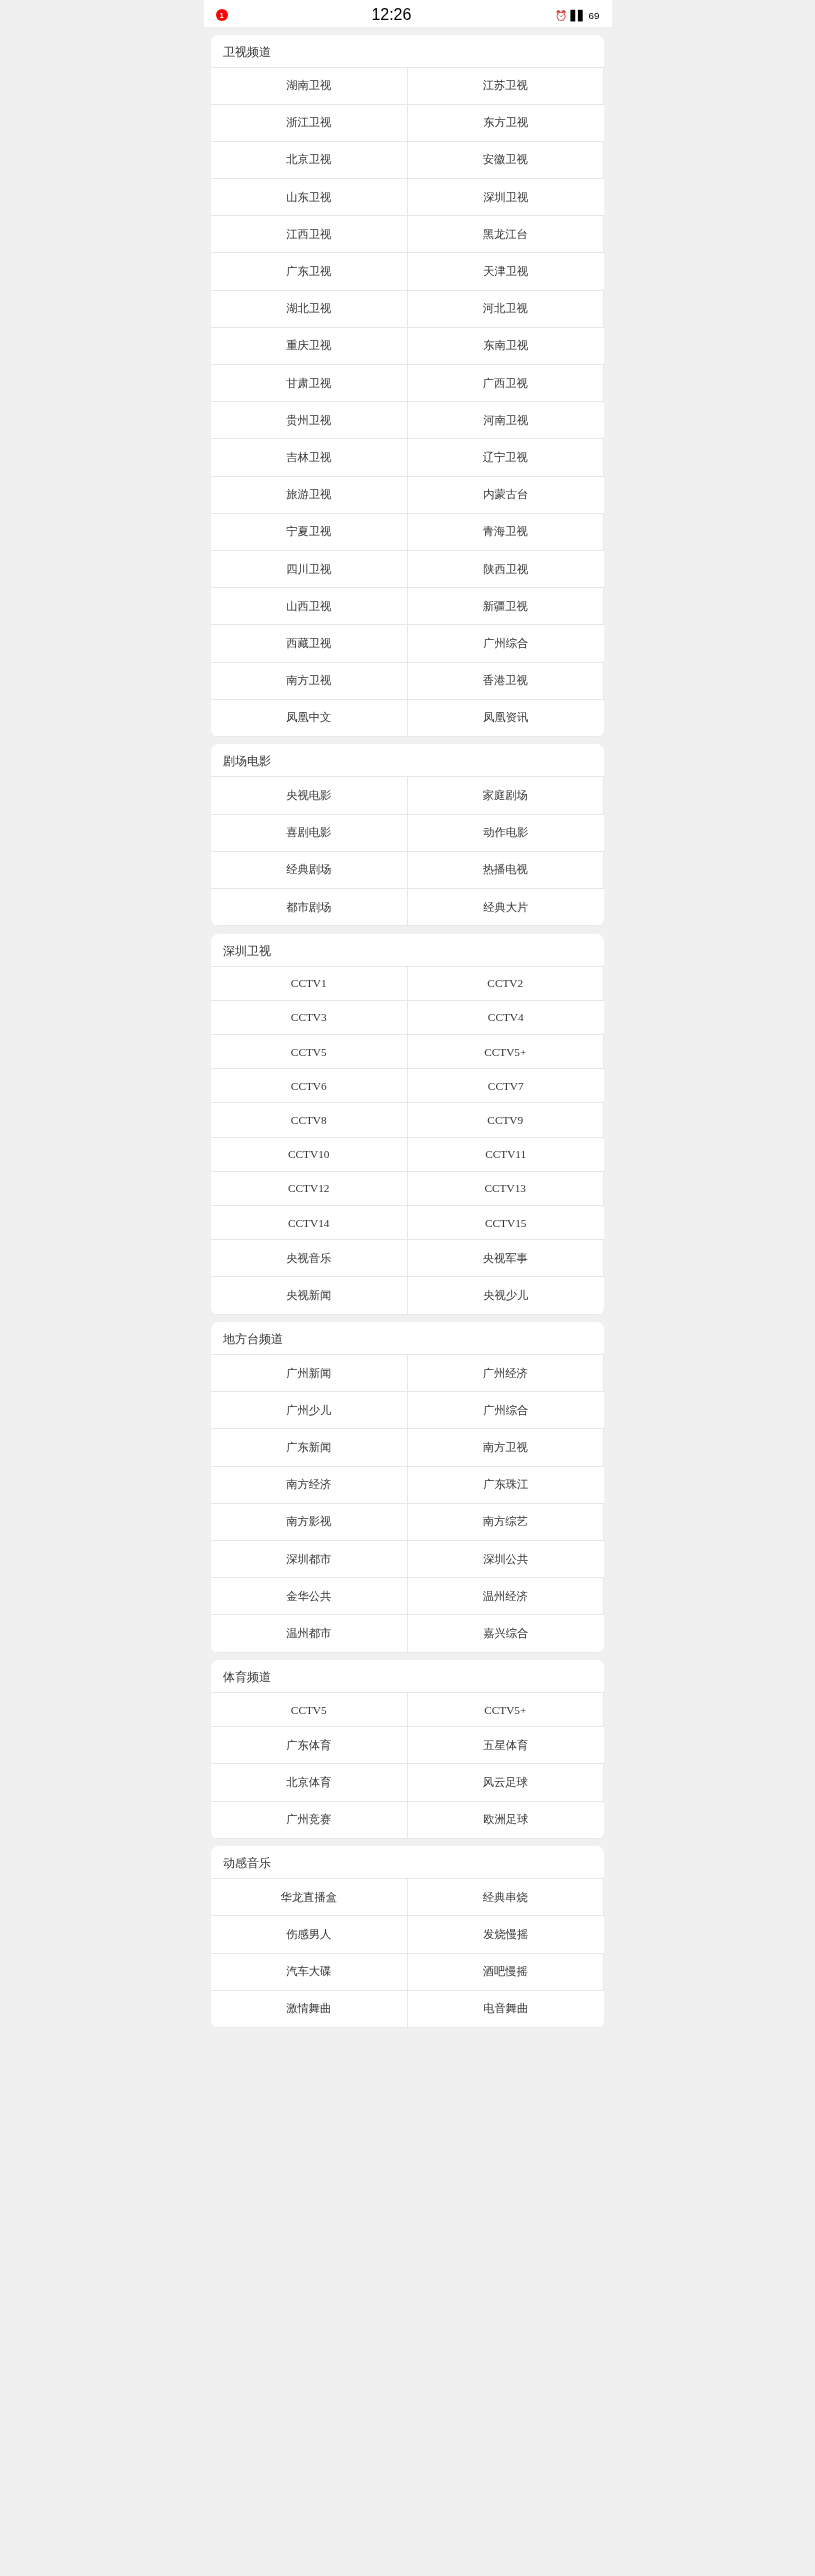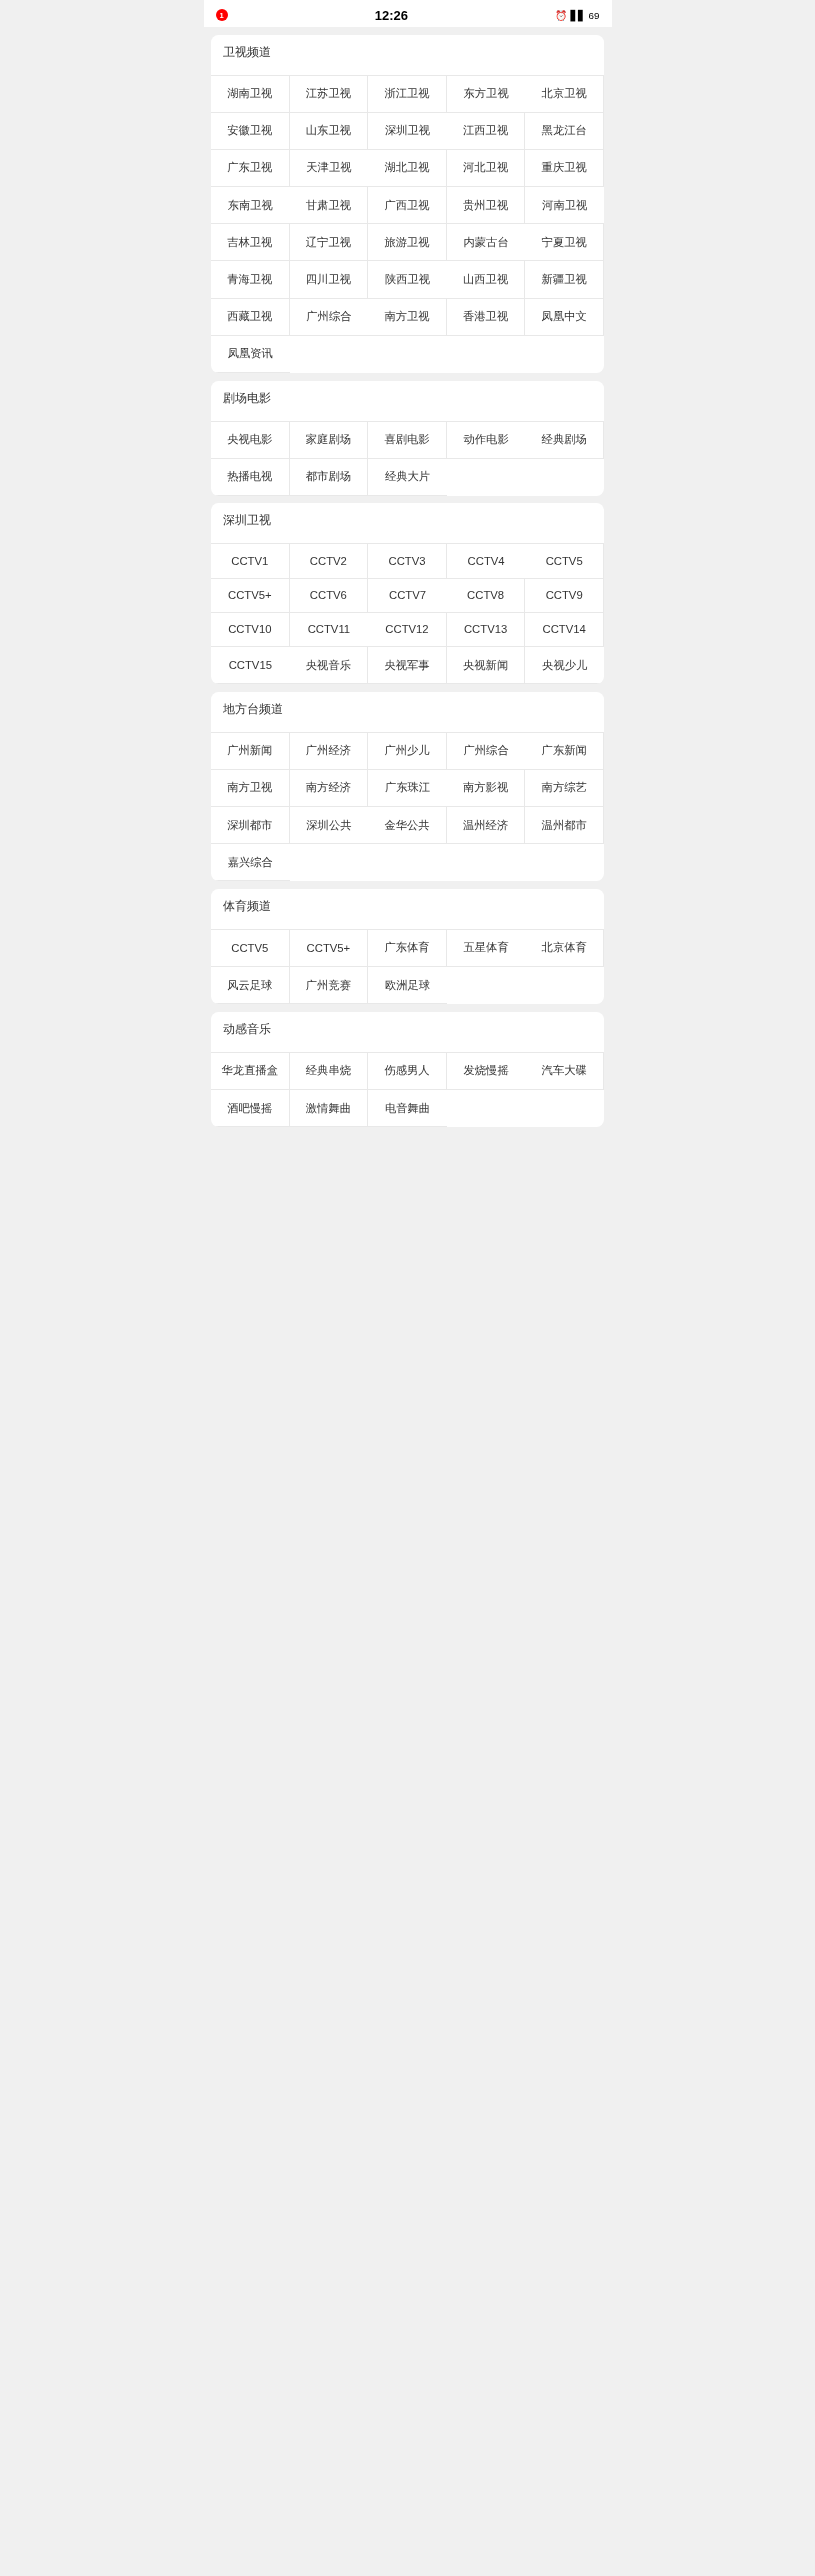--- a/index.html
+++ b/index.html
@@ -13,47 +13,48 @@
     .status-bar {
       background: #fff;
       display: flex;
       align-items: center;
       justify-content: space-between;
       padding: 6px 12px 3px;
       font-size: 10.6px;
       height: 27px;
     }
     .status-left { display: flex; align-items: center; gap: 3px; }
-    .status-center { font-weight: 700; font-size: 13px; }
+    .status-center { font-weight: 400; font-size: 16px; }
     .status-right { display: flex; align-items: center; gap: 3px; font-size: 9.8px; }
     .notification-dot {
       background: red;
       color: white;
       border-radius: 50%;
       width: 12px; height: 12px;
       font-size: 7.5px;
       display: flex; align-items: center; justify-content: center;
       font-weight: bold;
     }
     .section {
       background: #fff;
       border-radius: 7.5px;
       margin: 7.5px 7.5px;
       overflow: hidden;
     }
     .section-title {
-      padding: 9px 12px 14px;
+      padding: 9px 12px 6px;
       font-size: 12px;
       color: #333;
       font-weight: normal;
     }
     .grid {
       display: grid;
-      grid-template-columns: repeat(5, 1fr);
+      grid-template-columns: repeat(2, 1fr);
       border-top: 0.8px solid #e8e8e8;
+      font-family: Liberation Serif, serif;
     }
     .cell {
       border-right: 0.8px solid #e8e8e8;
       border-bottom: 0.8px solid #e8e8e8;
       display: flex;
       align-items: center;
       justify-content: center;
       padding: 10.6px 3px;
       font-size: 11.3px;
       color: #333;

